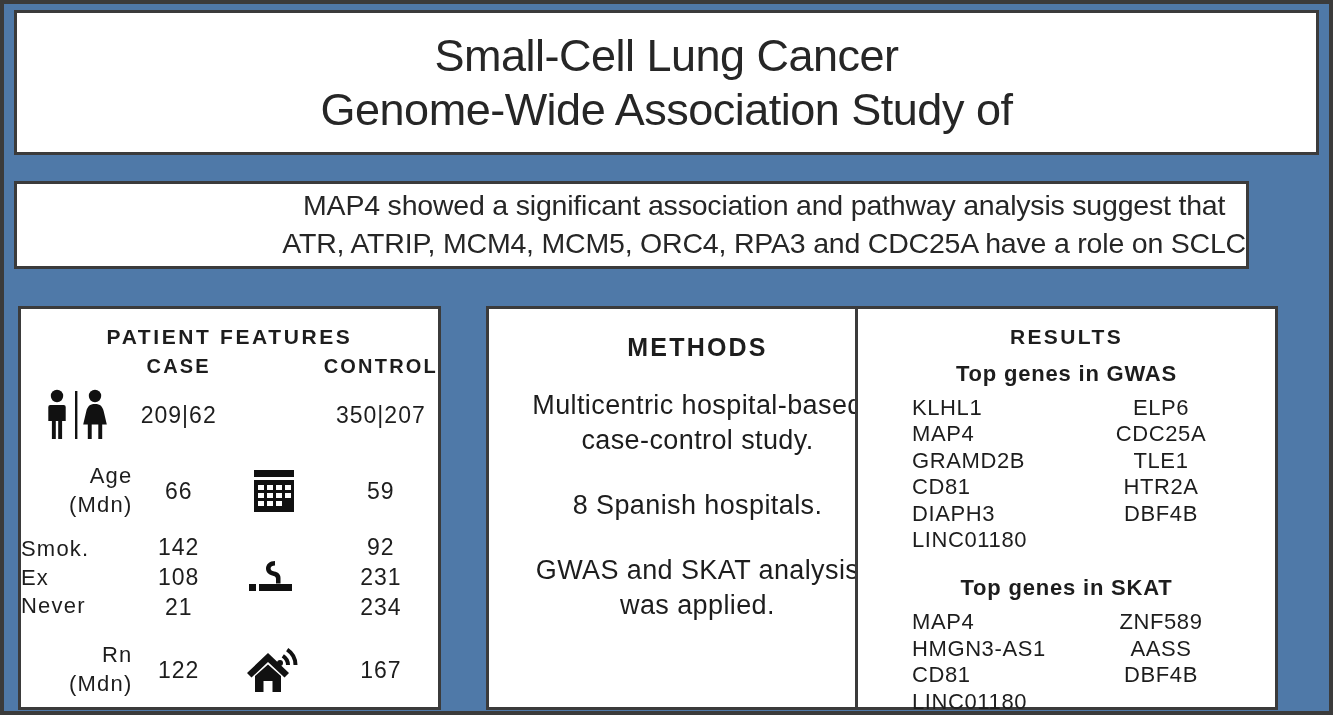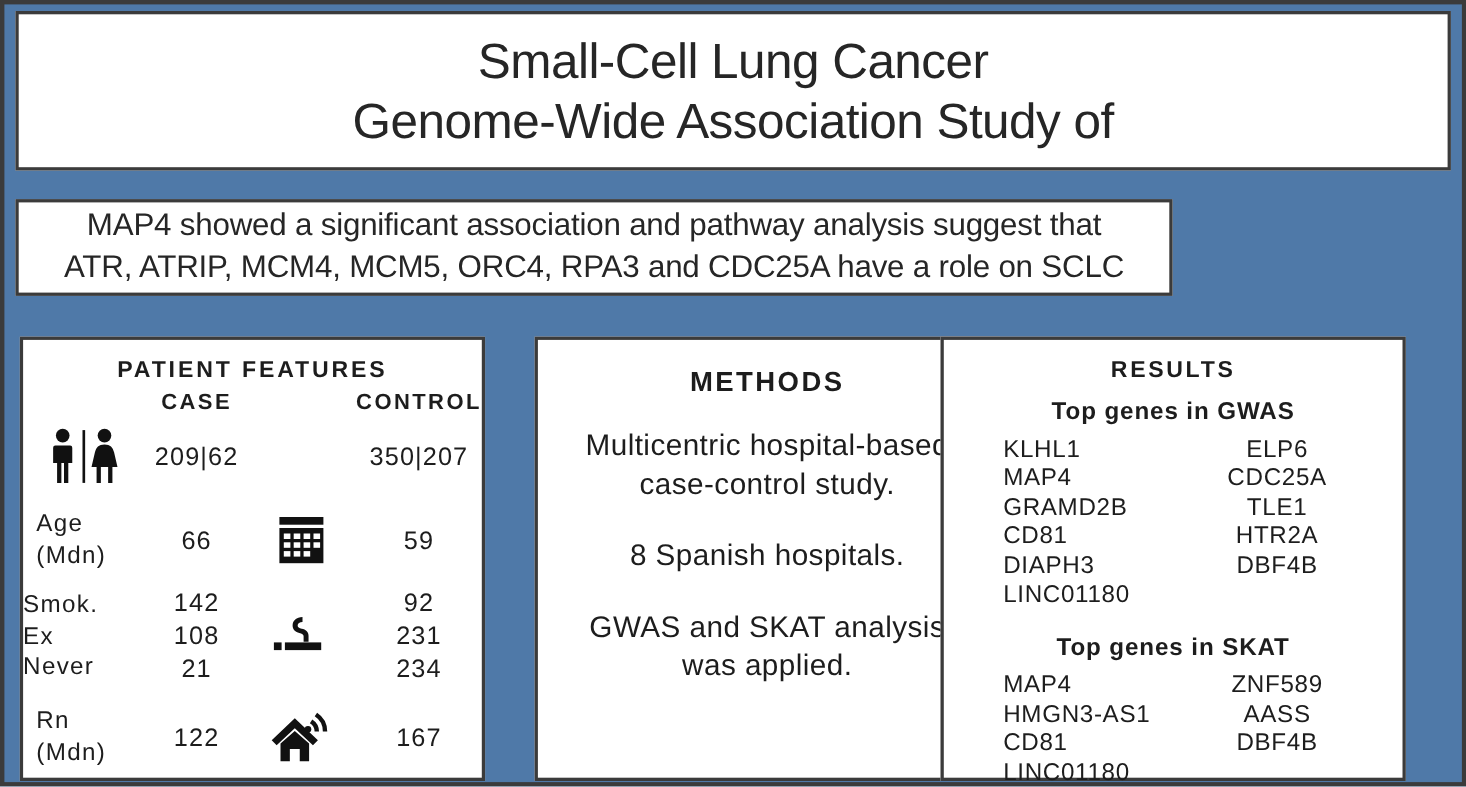--- a/index.html
+++ b/index.html
@@ -41,28 +41,28 @@
     letter-spacing: -0.5px;
     padding: 0 20px;
   }
   .title-line { display: block; }
 
   
   .message-banner {
     position: absolute;
     left: 10px;
     top: 177px;
-    width: 1052px;
+    width: 1235px;
     height: 88px;
     background: #ffffff;
     border: 3px solid #3b3b3b;
     box-sizing: border-box;
     display: flex;
     align-items: center;
-    justify-content: center;
+    justify-content: flex-end;
   }
   .message-text {
     font-size: 28.5px;
     line-height: 1.32;
     color: #262626;
     text-align: center;
     font-weight: 400;
     letter-spacing: -0.2px;
   }
   .message-line { display: block; }
@@ -126,21 +126,21 @@
     letter-spacing: 1px;
     white-space: nowrap;
   }
   .pf-name {
     font-size: 22px;
     letter-spacing: 1.2px;
     line-height: 1.18;
     text-align: left;
     padding-left: 14px;
   }
-  .pf-name.center { text-align: left; padding-left: 12px; }
+  .pf-name.center { text-align: right; padding-left: 12px; }
 
   .row-gender td { height: 74px; }
   .row-age td    { height: 78px; }
   .row-smoke td  { height: 96px; }
   .row-rn td     { height: 88px; }
 
   .stack-line { display: block; font-size: 23px; line-height: 1.30; letter-spacing: 1px; }
   .stack-name { display: block; font-size: 22px; line-height: 1.30; letter-spacing: 1.2px; }
 
   

